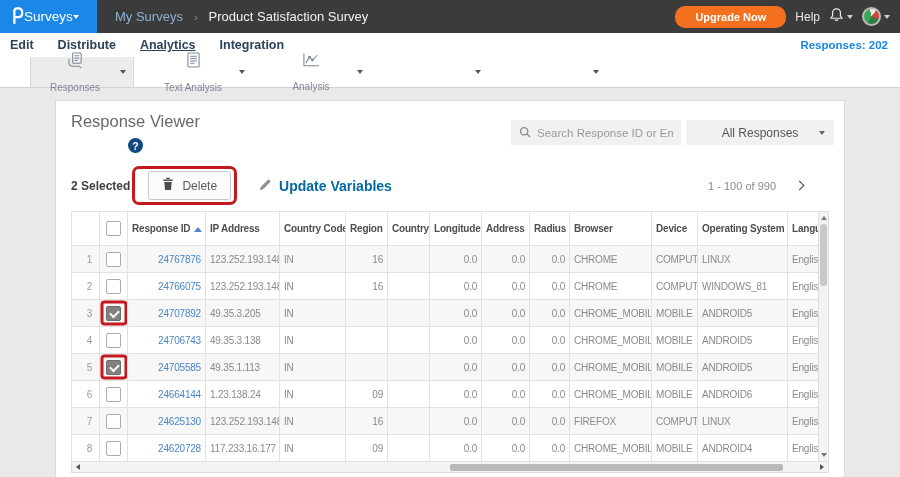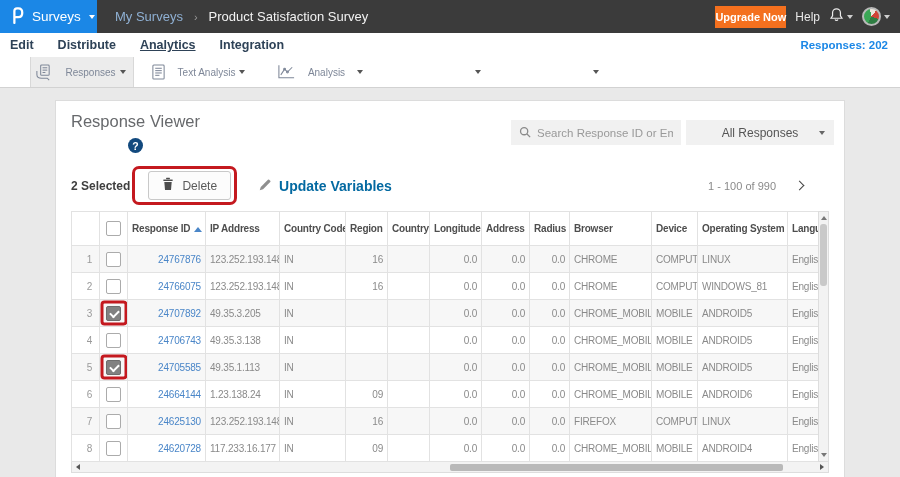--- a/index.html
+++ b/index.html
@@ -1,48 +1,48 @@
 <!DOCTYPE html>
 <html><head>
 <meta charset="utf-8">
 <style>
   * { margin:0; padding:0; box-sizing:border-box; }
   html,body { width:900px; height:477px; }
   body { font-family:"Liberation Sans", sans-serif; background:#e9e9e9; overflow:hidden; position:relative; }
 
   
   .topbar { height:33px; background:#3b3b3b; display:flex; align-items:center; color:#fff; }
-  .logo-area { background:#1b87e6; height:100%; width:97px; display:flex; align-items:center; padding:0 8px 0 10px; gap:8px; cursor:pointer; }
+  .logo-area { background:#1b87e6; height:100%; width:97px; display:flex; align-items:center; padding:0 8px 0 10px; cursor:pointer; }
   .logo-area .brand-label { font-size:13.5px; color:#fff; }
   .caret { width:0; height:0; border-left:3.5px solid transparent; border-right:3.5px solid transparent; border-top:4px solid #fff; display:inline-block; }
   .breadcrumb { display:flex; align-items:center; gap:11px; margin-left:18px; font-size:13px; }
   .bc-section { color:#8fb0d3; cursor:pointer; }
   .bc-sep { color:#9a9a9a; font-size:11px; }
   .bc-page { color:#f2f2f2; }
   .topbar-right { margin-left:auto; display:flex; align-items:center; gap:9px; padding-right:10px; }
-  .upgrade-btn { background:#f4701e; color:#fff; font-size:11px; font-weight:700; padding:5px 0; border-radius:0; border:none; cursor:pointer; font-family:inherit; }
+  .upgrade-btn { background:#f4701e; color:#fff; font-size:11px; font-weight:700; padding:5px 20px; border-radius:10px; border:none; cursor:pointer; font-family:inherit; }
   .hdr-search { background:#fff; border-radius:2px; display:flex; align-items:center; padding:0 6px; height:21px; width:90px; gap:4px; }
   .hdr-search input { border:none; outline:none; width:62px; font-size:11px; color:#444; background:transparent; font-family:inherit; }
   .help-label { font-size:12px; color:#e8e8e8; cursor:pointer; }
   .icon-wrap { display:flex; align-items:center; gap:3px; cursor:pointer; }
   .icon-wrap .caret { border-top-color:#cfcfcf; }
   .avatar { width:19px; height:19px; border-radius:50%; border:2px solid #b9b9b9;
             background:conic-gradient(from 210deg,#3aa655 0 38%,#ece7dc 38% 52%,#cf4436 52% 72%,#2e7d42 72% 100%); }
 
   
   .subnav { height:24px; background:#fff; display:flex; align-items:center; padding:0 10px; }
   .nav-item { font-size:12.5px; font-weight:700; color:#2e4257; margin-right:24px; cursor:pointer; }
   .nav-item.active { text-decoration:underline; }
   .responses-counter { margin-left:auto; font-size:11.5px; font-weight:700; color:#1b87e6; padding-right:2px; }
 
   
   .tabbar { height:31px; background:#fff; border-bottom:1px solid #d2d2d2; display:flex; align-items:stretch; padding-left:30px; }
   .tab-group { position:relative; width:104px; display:flex; align-items:center; justify-content:center; margin-right:14px; cursor:pointer; }
   .tab-group.selected { background:#ececec; border-left:1px solid #d8d8d8; border-right:1px solid #d8d8d8; }
-  .tab-main { display:flex; flex-direction:row; align-items:center; justify-content:center; transform:translateX(-7px);gap:12px; }
+  .tab-main { display:flex; flex-direction:column; align-items:center; justify-content:center; transform:translateX(-7px);gap:12px; }
   .tab-icon svg { display:block; }
   .tab-label { font-size:10px; color:#7e8798; margin-top:1px; }
   .tab-caret { position:absolute; right:7px; top:50%; margin-top:-2px; width:0; height:0;
                border-left:3.5px solid transparent; border-right:3.5px solid transparent; border-top:4px solid #555; }
 
   
   .page { padding-top:12px; }
   .card { width:790px; margin:0 auto; background:#fff; border:1px solid #dcdcdc; padding-bottom:10px; }
   .card-head { display:flex; align-items:center; padding:11px 10px 9px 15px; }
   .viewer-title { font-size:16.5px; color:#67696c; display:flex; align-items:center; gap:7px;flex-direction:column; }

